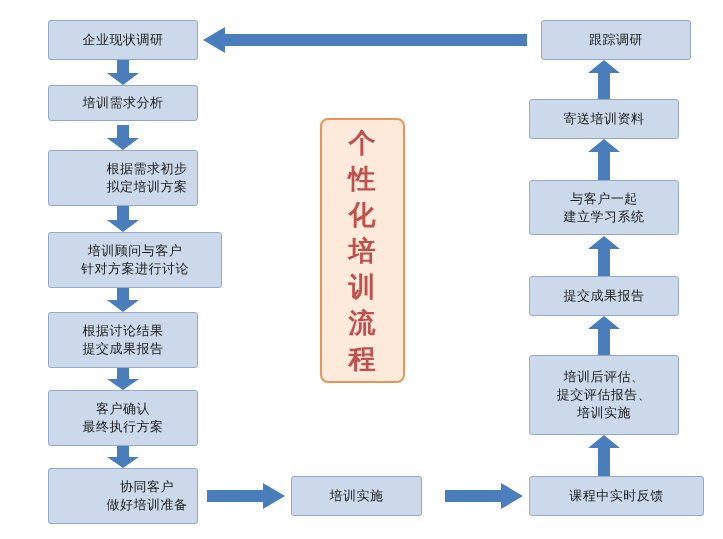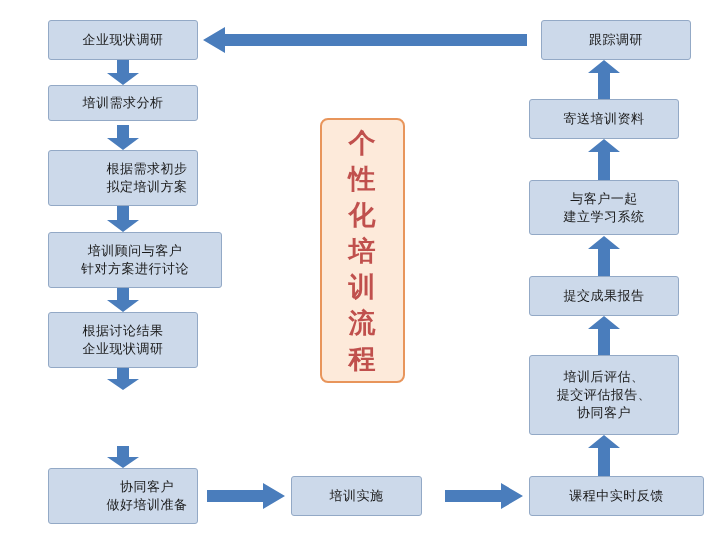--- a/index.html
+++ b/index.html
@@ -67,40 +67,42 @@
 
   <div class="node" style="left:48px; top:85px; width:150px; height:36px;">培训需求分析</div>
 
   <div class="node" style="left:48px; top:150px; width:150px; height:56px;padding-left:48px;">根据需求初步
 拟定培训方案</div>
 
   <div class="node" style="left:48px; top:232px; width:174px; height:56px;">培训顾问与客户
 针对方案进行讨论</div>
 
   <div class="node" style="left:48px; top:312px; width:150px; height:56px;">根据讨论结果
-企业现状调研</div>
+提交成果报告</div>
 
+  <div class="node" style="left:48px; top:390px; width:150px; height:56px;">客户确认
+最终执行方案</div>
 
   <div class="node" style="left:48px; top:468px; width:150px; height:56px;padding-left:48px;">协同客户
 做好培训准备</div>
 
   <div class="node" style="left:291px; top:476px; width:131px; height:40px;">培训实施</div>
 
   <div class="node" style="left:541px; top:20px; width:150px; height:40px;">跟踪调研</div>
 
   <div class="node" style="left:529px; top:99px; width:150px; height:40px;">寄送培训资料</div>
 
   <div class="node" style="left:529px; top:180px; width:150px; height:55px;">与客户一起
 建立学习系统</div>
 
   <div class="node" style="left:529px; top:276px; width:150px; height:40px;">提交成果报告</div>
 
   <div class="node" style="left:529px; top:355px; width:150px; height:80px;">培训后评估、
 提交评估报告、
-协同客户</div>
+培训实施</div>
 
   <div class="node" style="left:529px; top:476px; width:175px; height:40px;">课程中实时反馈</div>
 
   <div class="center-box" style="left:320px; top:118px; width:85px; height:265px;">个
 性
 化
 培
 训
 流
 程</div>

